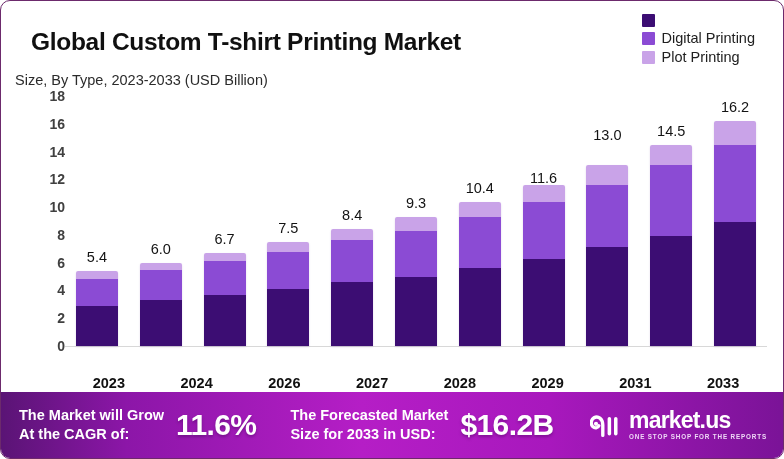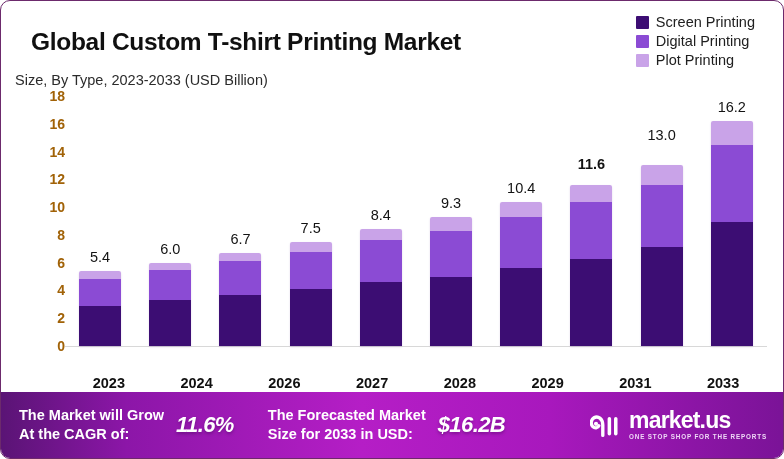--- a/index.html
+++ b/index.html
@@ -85,21 +85,21 @@
     top: 0;
     width: 40px;
     height: 255px;
   }
   .y-tick {
     position: absolute;
     right: 0;
     transform: translateY(-50%);
     font-size: 14px;
     font-weight: bold;
-    color: #a16207;
+    color: #404040;
     text-align: right;
     white-space: nowrap;
   }
   .baseline {
     position: absolute;
     left: 64px;
     right: 18px;
     top: 250px;
     height: 1px;
     background: #d8d8d8;
@@ -180,26 +180,25 @@
   }
   .footer-text {
     color: #ffffff;
     font-size: 14.5px;
     font-weight: bold;
     line-height: 1.28;
     white-space: nowrap;
   }
   .footer-value {
     color: #ffffff;
-    font-size: 22px;
+    font-size: 30px;
     font-weight: bold;
     letter-spacing: -0.6px;
     white-space: nowrap;
     text-shadow: 0 2px 3px rgba(50, 0, 70, 0.35);
-    font-style: italic;
   }
   .footer-gap {
     width: 10px;
   }
   .logo {
     display: flex;
     align-items: center;
     gap: 7px;
     margin-left: auto;
   }
@@ -234,21 +233,20 @@
 <div class="infographic">
 
   <div class="header">
     <div class="title">Global Custom T-shirt Printing Market</div>
     <div class="subtitle">Size, By Type, 2023-2033 (USD Billion)</div>
   </div>
 
   <div class="legend">
     <div class="legend-item">
       <span class="legend-swatch" style="background:#3C0D73"></span>
-      <span class="legend-label">Screen Printing</span>
     </div>
     <div class="legend-item">
       <span class="legend-swatch" style="background:#8B4BD4"></span>
       <span class="legend-label">Digital Printing</span>
     </div>
     <div class="legend-item">
       <span class="legend-swatch" style="background:#C9A3E8"></span>
       <span class="legend-label">Plot Printing</span>
     </div>
   </div>
@@ -318,33 +316,41 @@
         </div>
         <div class="bar-col">
           <div class="bar-total" style="bottom: 150.444px;">10.4</div>
           <div class="bar-stack" style="height: 144.444px;">
             <div class="seg" style="background: rgb(201, 163, 232); height: 15.2778px;"></div>
             <div class="seg" style="background: rgb(139, 75, 212); height: 51.3889px;"></div>
             <div class="seg" style="background: rgb(60, 13, 115); height: 77.7778px;"></div>
           </div>
         </div>
         <div class="bar-col">
-          <div class="bar-total" style="bottom: 174px; font-weight: bold;">11.6</div>
+          <div class="bar-total" style="bottom: 160px;">11.6</div>
           <div class="bar-stack" style="height: 161.111px;">
             <div class="seg" style="background: rgb(201, 163, 232); height: 16.6667px;"></div>
             <div class="seg" style="background: rgb(139, 75, 212); height: 56.9444px;"></div>
             <div class="seg" style="background: rgb(60, 13, 115); height: 87.5px;"></div>
           </div>
         </div>
         <div class="bar-col">
           <div class="bar-total" style="bottom: 203px;">13.0</div>
           <div class="bar-stack" style="height: 180.556px;">
             <div class="seg" style="background: rgb(201, 163, 232); height: 19.4444px;"></div>
             <div class="seg" style="background: rgb(139, 75, 212); height: 62.5px;"></div>
             <div class="seg" style="background: rgb(60, 13, 115); height: 98.6111px;"></div>
+          </div>
+        </div>
+        <div class="bar-col">
+          <div class="bar-total" style="bottom: 207.389px;">14.5</div>
+          <div class="bar-stack" style="height: 201.389px;">
+            <div class="seg" style="background: rgb(201, 163, 232); height: 20.8333px;"></div>
+            <div class="seg" style="background: rgb(139, 75, 212); height: 70.8333px;"></div>
+            <div class="seg" style="background: rgb(60, 13, 115); height: 109.722px;"></div>
           </div>
         </div>
         <div class="bar-col">
           <div class="bar-total" style="bottom: 231px;">16.2</div>
           <div class="bar-stack" style="height: 225px;">
             <div class="seg" style="background: rgb(201, 163, 232); height: 23.6111px;"></div>
             <div class="seg" style="background: rgb(139, 75, 212); height: 77.7778px;"></div>
             <div class="seg" style="background: rgb(60, 13, 115); height: 123.611px;"></div>
           </div>
         </div>

